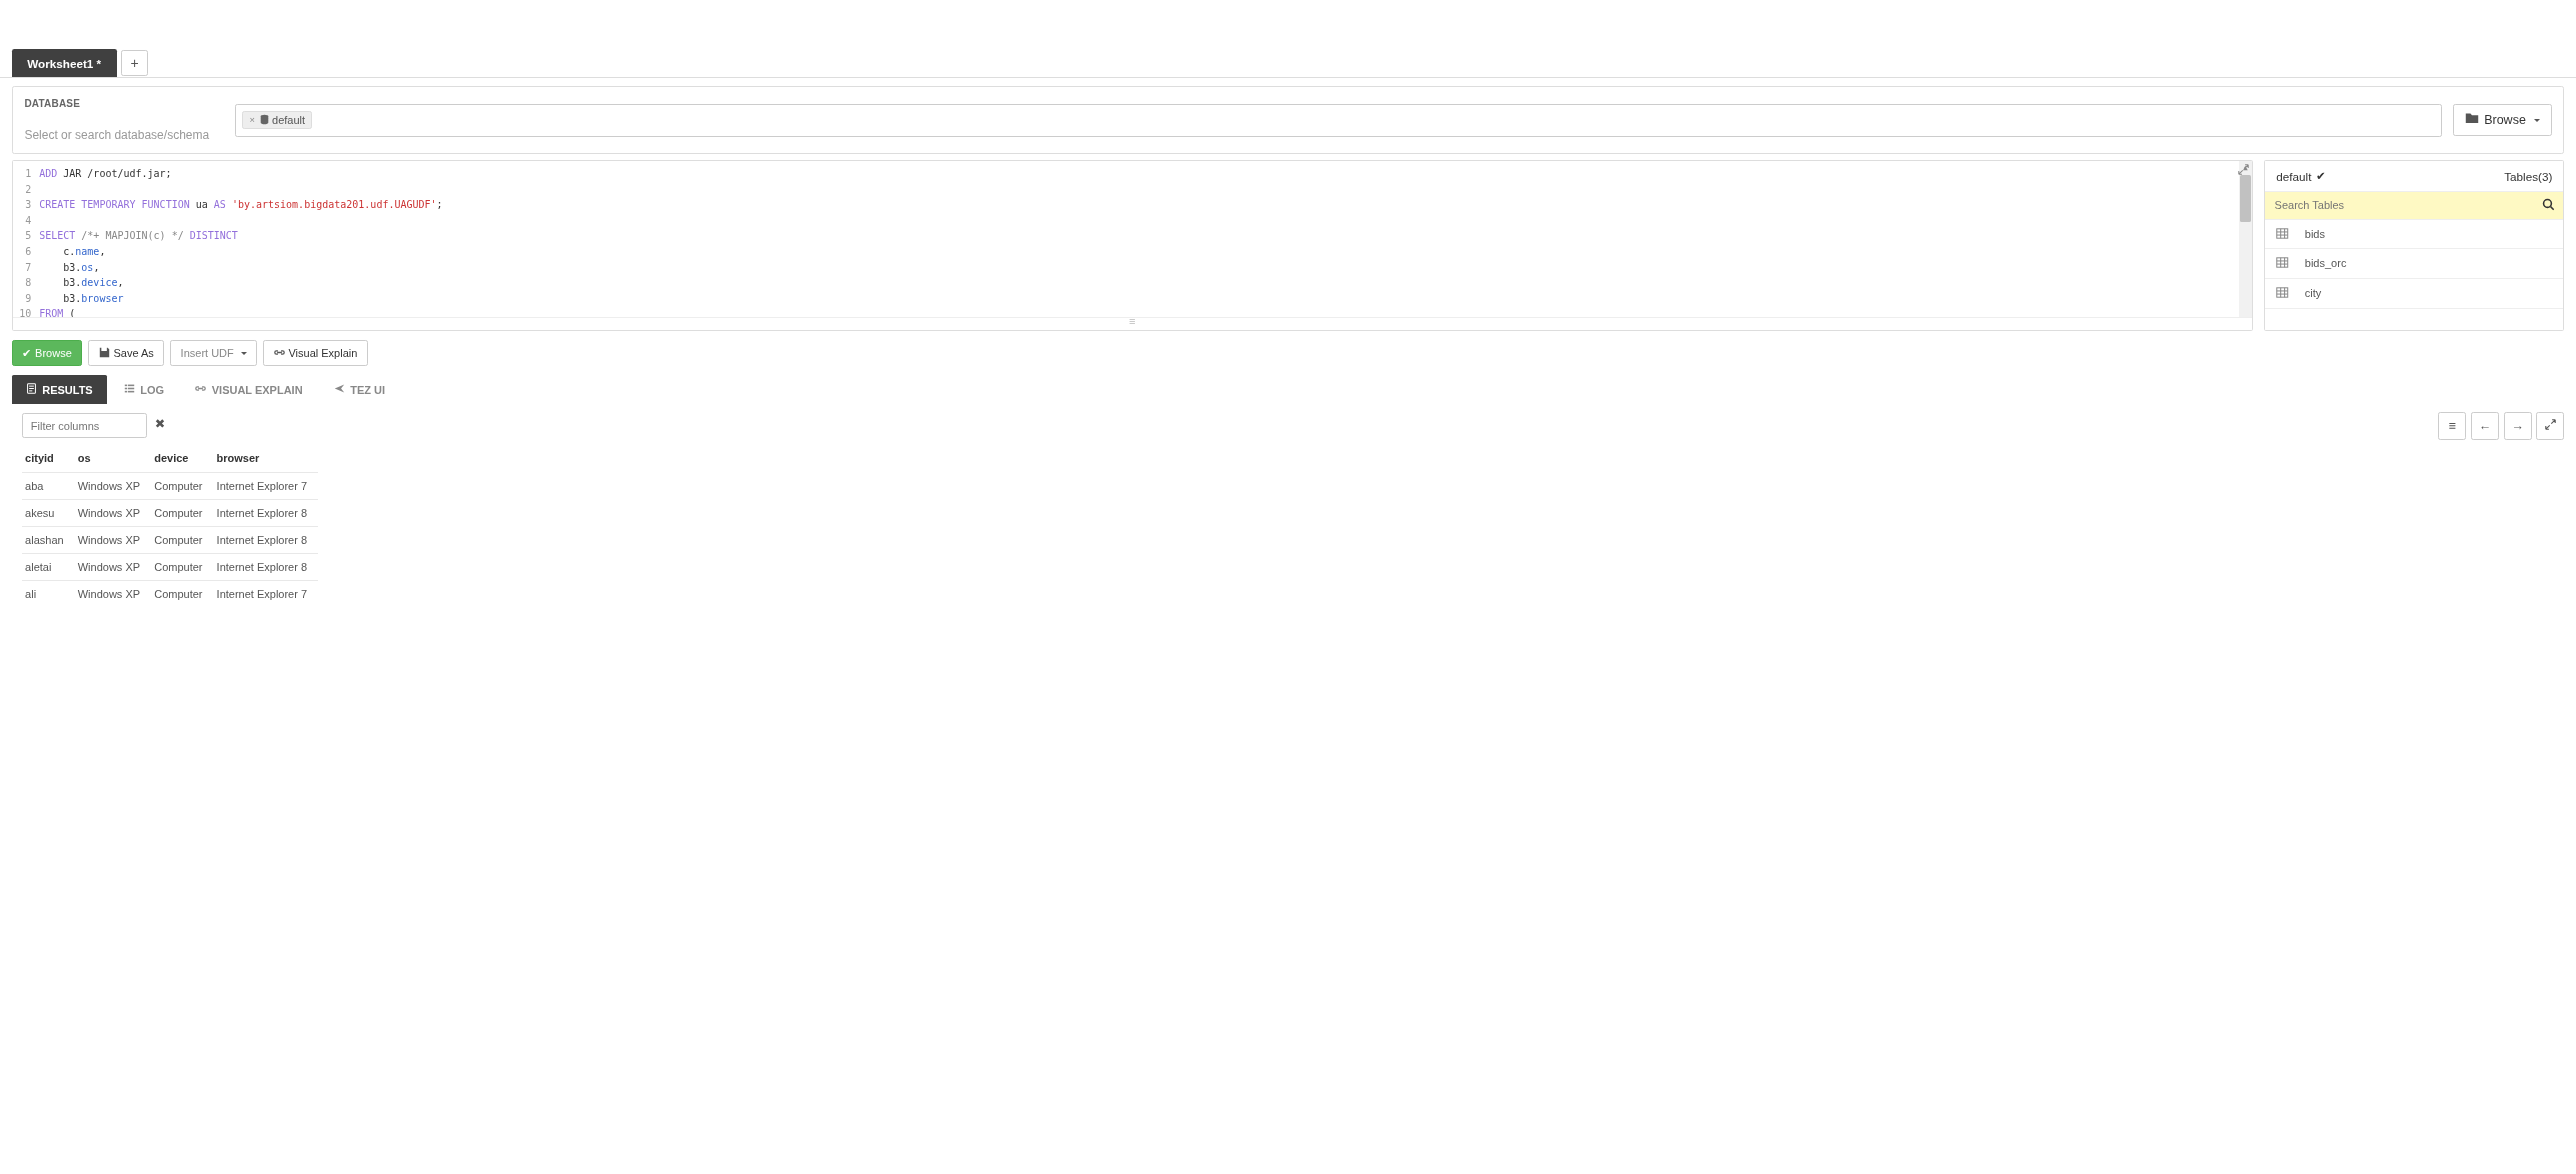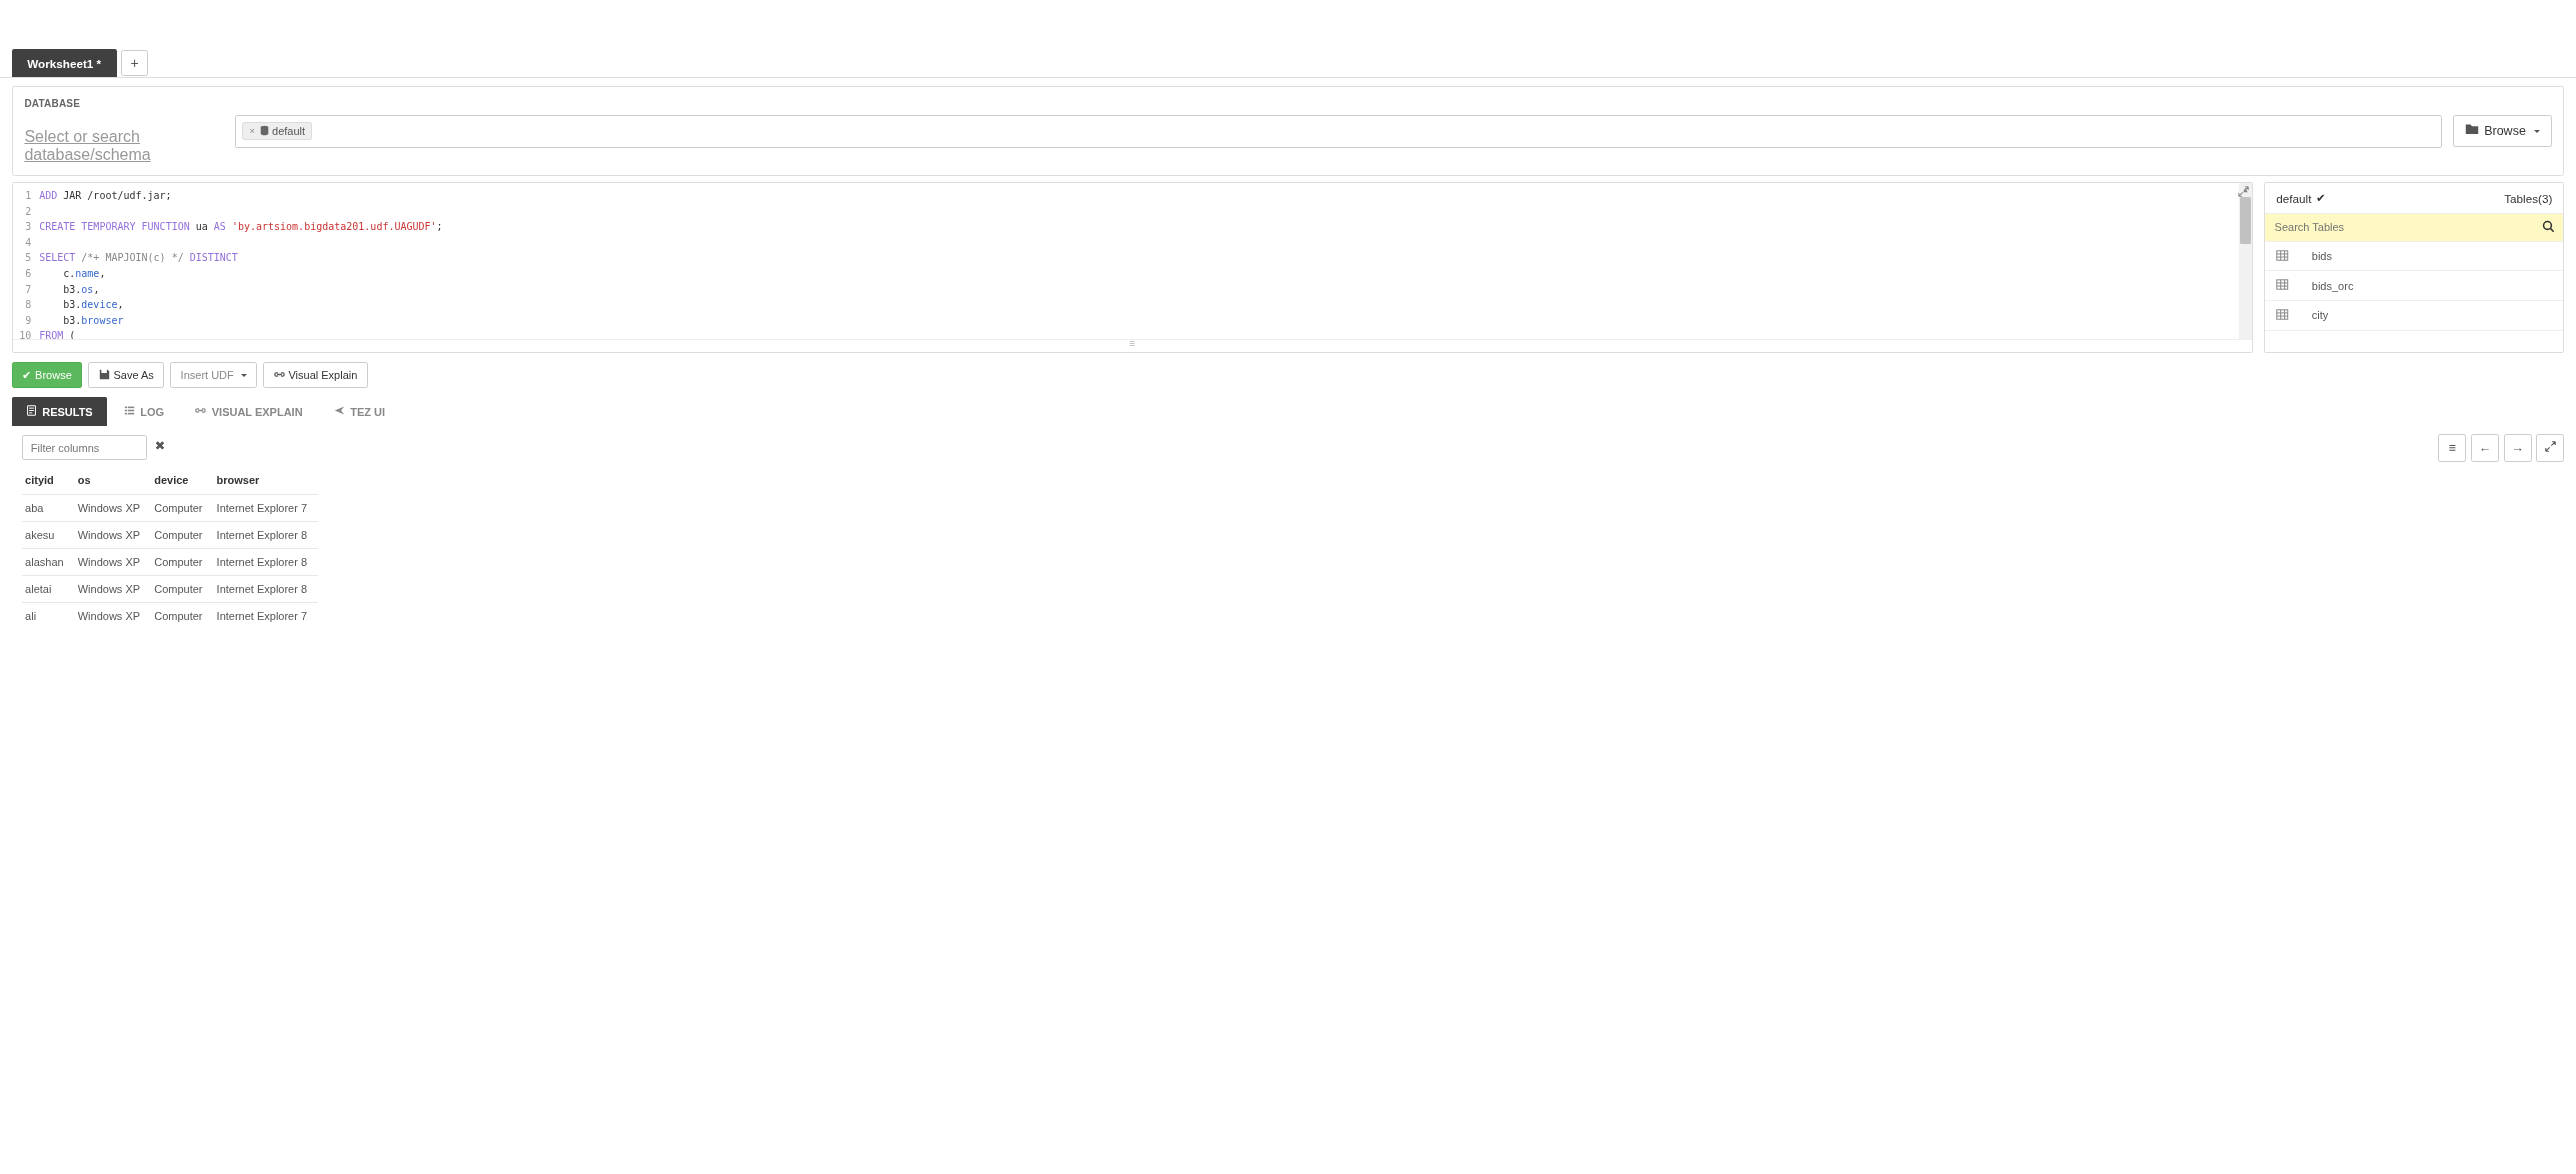--- a/index.html
+++ b/index.html
@@ -52,23 +52,22 @@
   width: 199px;
 }
 .db-label {
   font-weight: bold;
   color: #666;
   font-size: 10px;
   letter-spacing: 0.2px;
 }
 .db-help {
   color: #999;
-  font-size: 16px;
+  font-size: 12px;
   margin-top: 19px;
-  text-decoration: underline;
 }
 .db-select-box {
   flex: 1;
   border: 0.8px solid #ccc;
   border-radius: 2.3px;
   height: 33px;
   display: flex;
   align-items: center;
   padding: 0 6.2px;
   background: #fff;
@@ -207,22 +206,22 @@
   background: transparent;
   border: none;
   outline: none;
   font-size: 11px;
   color: #555;
 }
 .tables-search .search-icon { color: #555; }
 .table-item {
   padding: 7.8px 11px;
   display: flex;
-  align-items: center;
-  gap: 23px;
+  align-items: flex-start;
+  gap: 16px;
   border-bottom: 0.8px solid #eee;
   color: #555;
 }
 
 .actions-row {
   display: flex;
   gap: 6.2px;
   padding: 9.3px 11.7px;
 }
 .btn {

